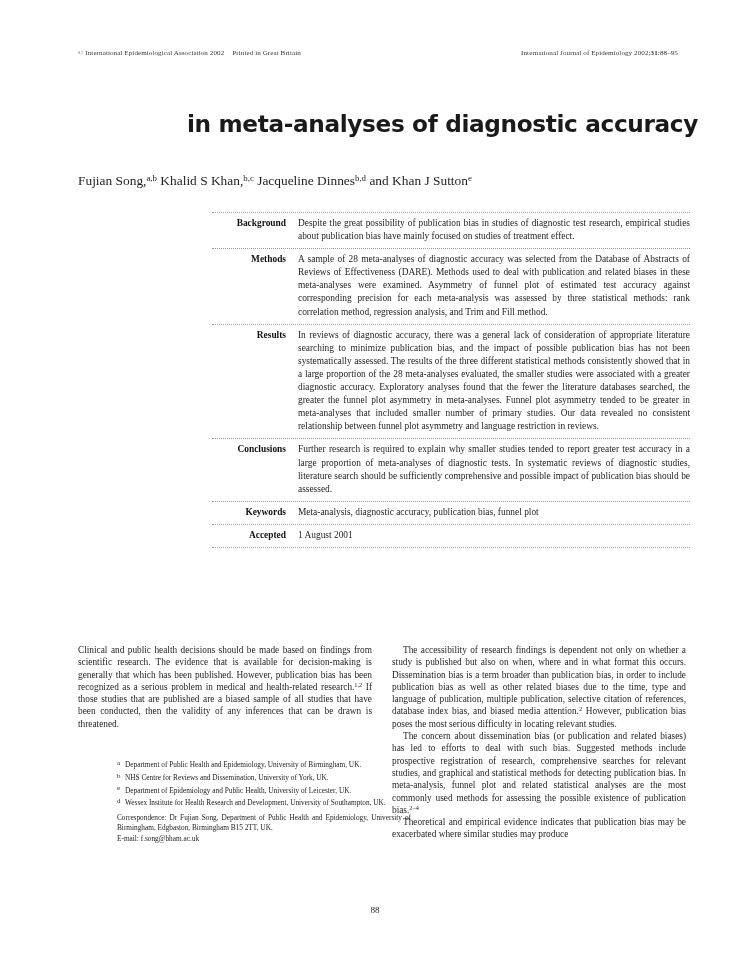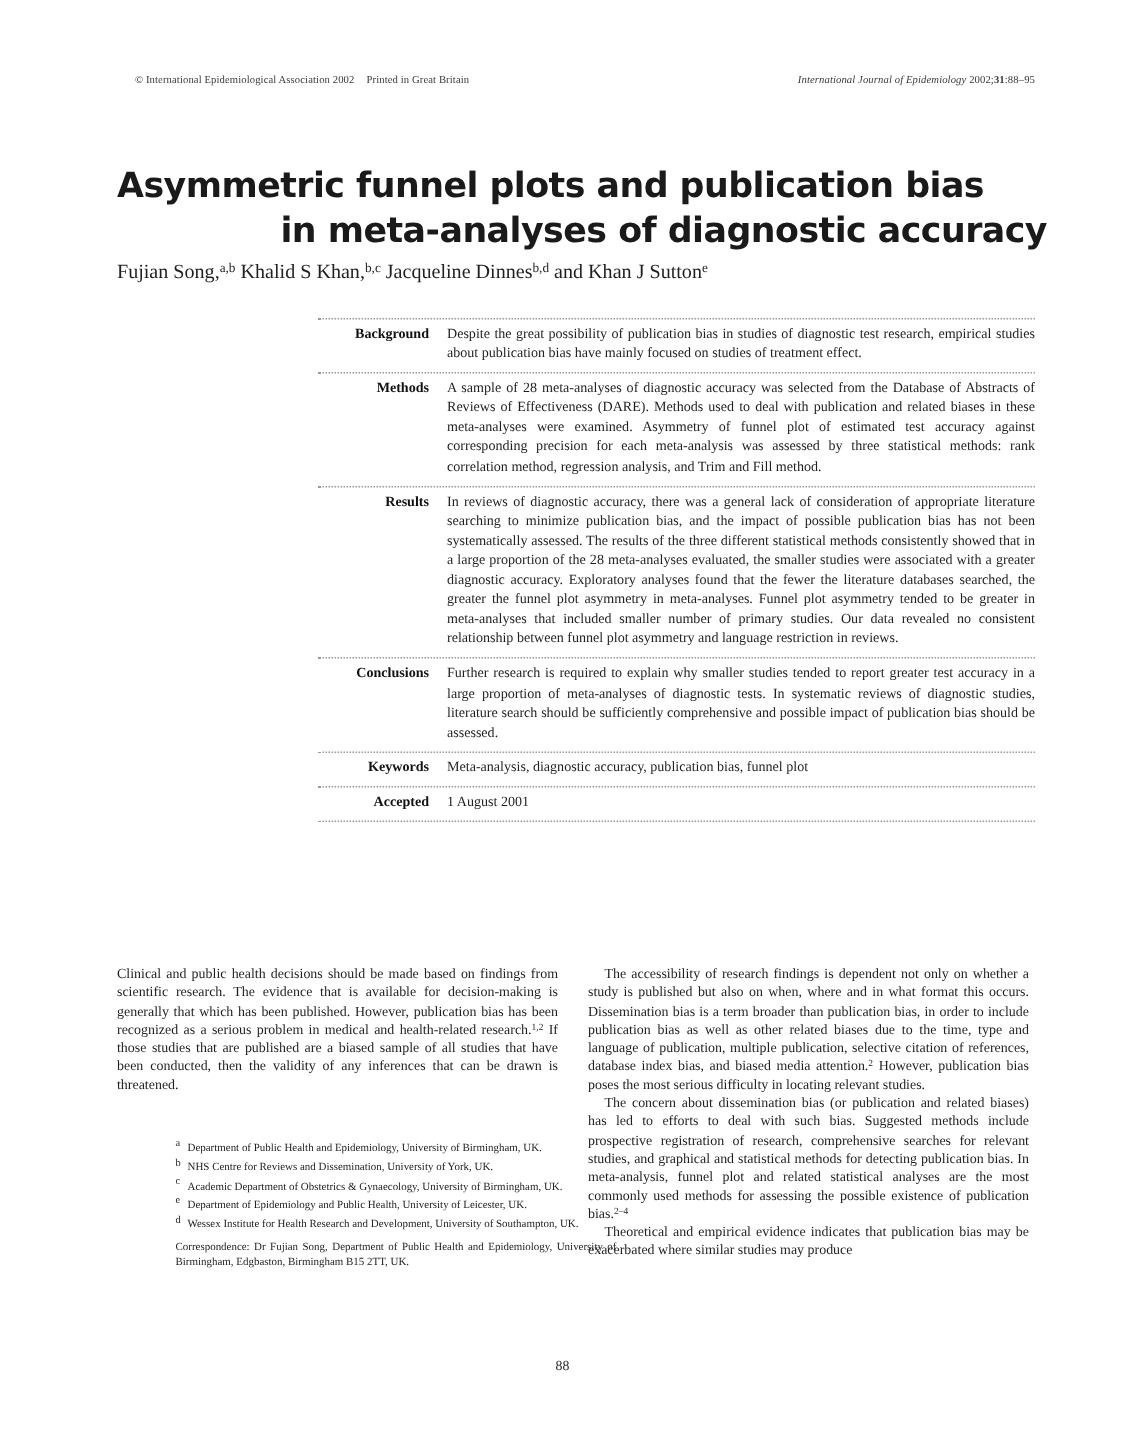--- a/index.html
+++ b/index.html
@@ -19,37 +19,37 @@
     position: absolute;
     left: 0; top: 0;
     width: 750px;
     height: 970px;
     padding: 0;
   }
 
   
   .runhead {
     position: absolute;
-    left: 90px;
+    left: 78px;
     top: 49px;
     width: 600px;
     display: flex;
     justify-content: space-between;
     align-items: flex-start;
     font-size: 7.1px;
     color: #3a3a3a;
     letter-spacing: 0.01em;
   }
   .runhead-left { white-space: nowrap; }
   .runhead-left .sep { display: inline-block; width: 8px; }
   .runhead-right {
     white-space: nowrap;
     font-size: 7.1px;
   }
-  .runhead-right .jname { font-style: italic; }
+  .runhead-right .jname { }
   .runhead-right .vol { font-weight: bold; }
 
   
   .title {
     position: absolute;
     left: 78px;
     top: 93px;
     width: 620px;
     font-family: "DejaVu Sans", "Liberation Sans", sans-serif;
     font-weight: bold;
@@ -186,21 +186,20 @@
   <div class="runhead">
     <div class="runhead-left">
       <span>© International Epidemiological Association 2002</span><span class="sep"></span><span>Printed in Great Britain</span>
     </div>
     <div class="runhead-right">
       <span class="jname">International Journal of Epidemiology</span><span> 2002;</span><span class="vol">31</span><span>:88–95</span>
     </div>
   </div>
 
   <h1 class="title">
-    <span class="l1">Asymmetric funnel plots and publication bias</span>
     <span class="l2">in meta-analyses of diagnostic accuracy</span>
   </h1>
 
   <div class="authors">
     <span>Fujian Song,</span><sup>a,b</sup><span> Khalid S Khan,</span><sup>b,c</sup><span> Jacqueline Dinnes</span><sup>b,d</sup><span> and Khan J Sutton</span><sup>e</sup>
   </div>
 
   <div class="abstract">
 
     <div class="abs-row">
@@ -250,36 +249,33 @@
     <div class="fn">
       <div class="fn-mark">a</div>
       <div class="fn-text">Department of Public Health and Epidemiology, University of Birmingham, UK.</div>
     </div>
 
     <div class="fn">
       <div class="fn-mark">b</div>
       <div class="fn-text">NHS Centre for Reviews and Dissemination, University of York, UK.</div>
     </div>
 
-    <div class="fn">
-      <div class="fn-mark">c</div>
-      <div class="fn-text">Academic Department of Obstetrics &amp; Gynaecology, University of Birmingham, UK.</div>
-    </div>
 
     <div class="fn">
       <div class="fn-mark">e</div>
       <div class="fn-text">Department of Epidemiology and Public Health, University of Leicester, UK.</div>
     </div>
 
     <div class="fn">
       <div class="fn-mark">d</div>
       <div class="fn-text">Wessex Institute for Health Research and Development, University of Southampton, UK.</div>
     </div>
 
     <div class="correspondence">
       <span>Correspondence: Dr Fujian Song, Department of Public Health and Epidemiology, University of Birmingham, Edgbaston, Birmingham B15 2TT, UK.</span>
+      <span class="eml">E-mail: f.song@bham.ac.uk</span>
     </div>
 
   </div>
 
   <div class="folio">88</div>
 
 </div>
 
 </body></html>

